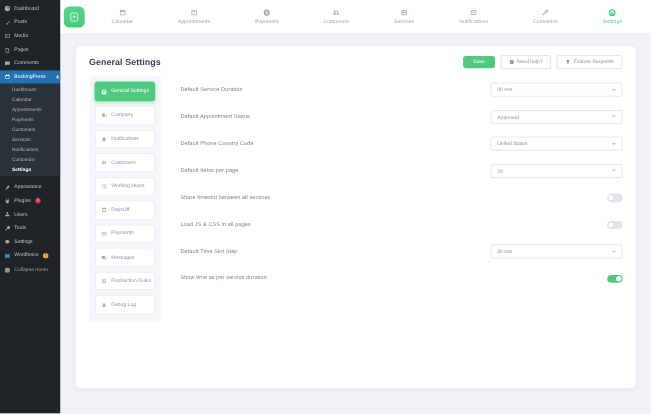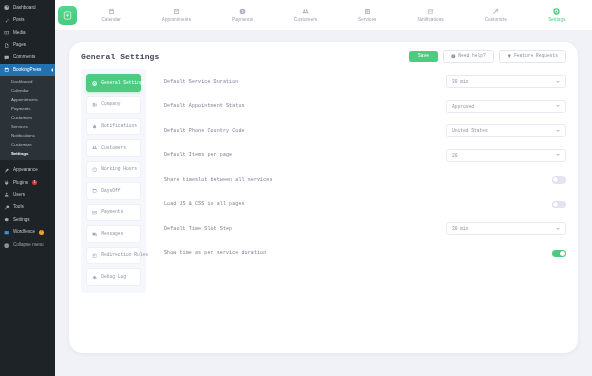--- a/index.html
+++ b/index.html
@@ -65,23 +65,22 @@
   }
   .tab .tic { height: 8px; display: flex; align-items: center; }
   .tab .tic svg { width: 7px; height: 7px; fill: #a8aebc; }
   .tab .tlabel { font-size: 4.6px; letter-spacing: .1px; color: #9aa0b0; line-height: 1; }
   .tab.active .tic svg { fill: #4ecb80; }
   .tab.active .tlabel { color: #4ecb80; }
 
   
   .card {
     position: absolute; left: 14px; right: 14px; top: 42px; bottom: 23px;
-    background: #ffffff; border-radius: 14px;
+    background: #ffffff; border-radius: 4px;
     box-shadow: 0 1px 4px rgba(80,90,130,.07);
-    font-family: Liberation Mono, monospace;
   }
   .card-head {
     display: flex; align-items: center; justify-content: space-between;
     padding: 8px 12px 6px 12px;
   }
   .card-title { font-size: 8px; color: #3c4257; font-weight: bold; letter-spacing: .1px; }
   .head-btns { display: flex; align-items: center; gap: 5px; }
   .btn {
     display: inline-flex; align-items: center; gap: 2.5px;
     font-size: 4.6px; border-radius: 2.5px; padding: 3.4px 7px; line-height: 1;

